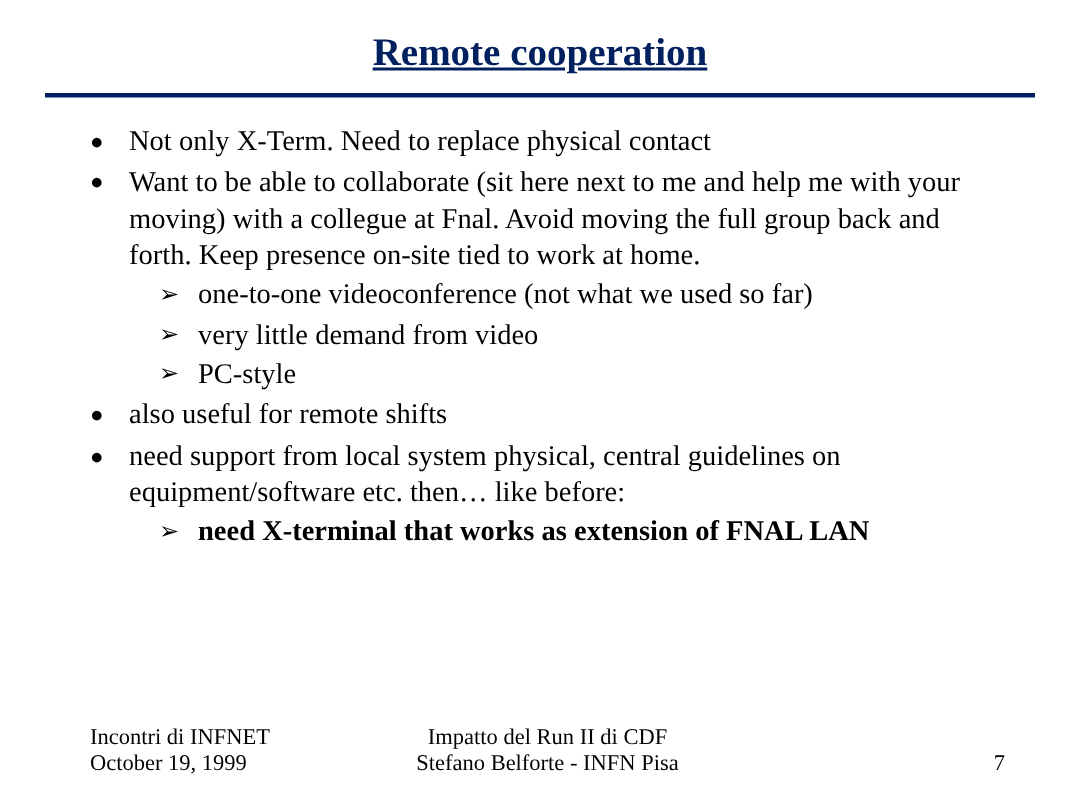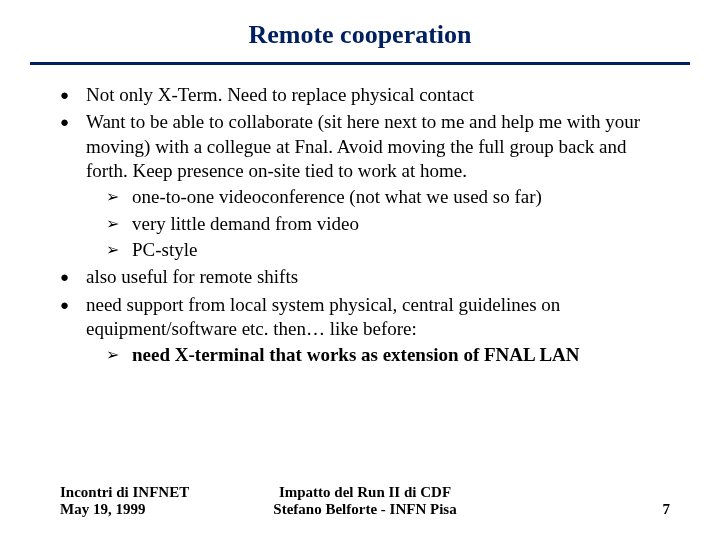--- a/index.html
+++ b/index.html
@@ -18,20 +18,21 @@
     height: 540px;
     box-sizing: border-box;
   }
   .title {
     text-align: center;
     font-size: 26px;
     font-weight: bold;
     padding-top: 20px;
     padding-bottom: 12px;
     color: #002060;
+    text-decoration: underline;
   }
   .rule {
     margin: 0 30px 18px 30px;
     border: none;
     border-top: 3px solid #002060;
   }
   .content {
     margin: 0 50px 14px 60px;
     font-size: 19px;
     line-height: 1.28;
@@ -73,21 +74,20 @@
     line-height: 24px;
   }
   .bold { font-weight: bold; text-align: right; }
   .footer {
     position: absolute;
     bottom: 22px;
     left: 0;
     right: 0;
     font-size: 15px;
     padding: 0 50px 0 60px;
-    font-weight: bold;
   }
   .footer-left {
     position: absolute;
     left: 60px;
     bottom: 0;
     text-align: left;
   }
   .footer-center {
     text-align: center;
   }
@@ -122,21 +122,21 @@
         <ul class="level2">
           <li><span class="bold"> need X-terminal that works as extension of FNAL LAN</span></li>
         </ul>
       </li>
     </ul>
   </div>
 
   <div class="footer">
     <div class="footer-left">
       <div>Incontri di INFNET</div>
-      <div>May 19, 1999</div>
+      <div>October 19, 1999</div>
     </div>
     <div class="footer-center">
       <div>Impatto del Run II di CDF</div>
       <div>Stefano Belforte - INFN Pisa</div>
     </div>
     <div class="footer-right">7</div>
   </div>
 
 </div>
 

